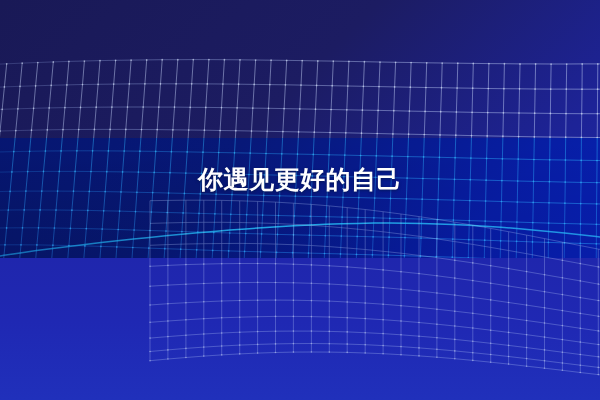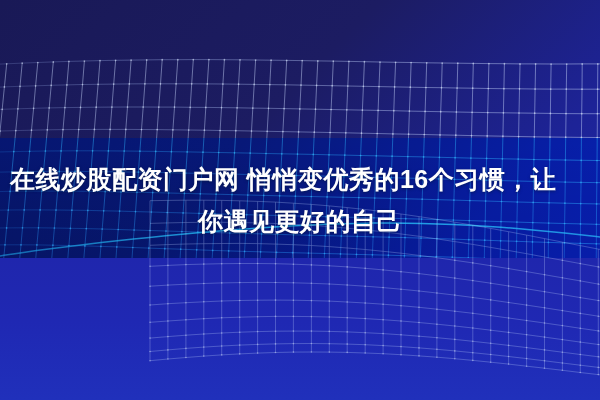--- a/index.html
+++ b/index.html
@@ -1162,17 +1162,16 @@
         <circle cx="562.4" cy="277.8" r="0.8"></circle>
         <circle cx="580.3" cy="280.9" r="0.8"></circle>
         <circle cx="598.3" cy="284.1" r="0.8"></circle>
         <circle cx="562.4" cy="260.3" r="0.8"></circle>
         <circle cx="580.3" cy="263.6" r="0.8"></circle>
         <circle cx="598.3" cy="266.9" r="0.8"></circle>
       </g>
   </svg>
 
   <div id="headline">
-    <span class="line-1">在线炒股配资门户网 悄悄变优秀的16个习惯，让</span>
     <span class="line-2">你遇见更好的自己</span>
   </div>
 
 </div>
 
 </body></html>

